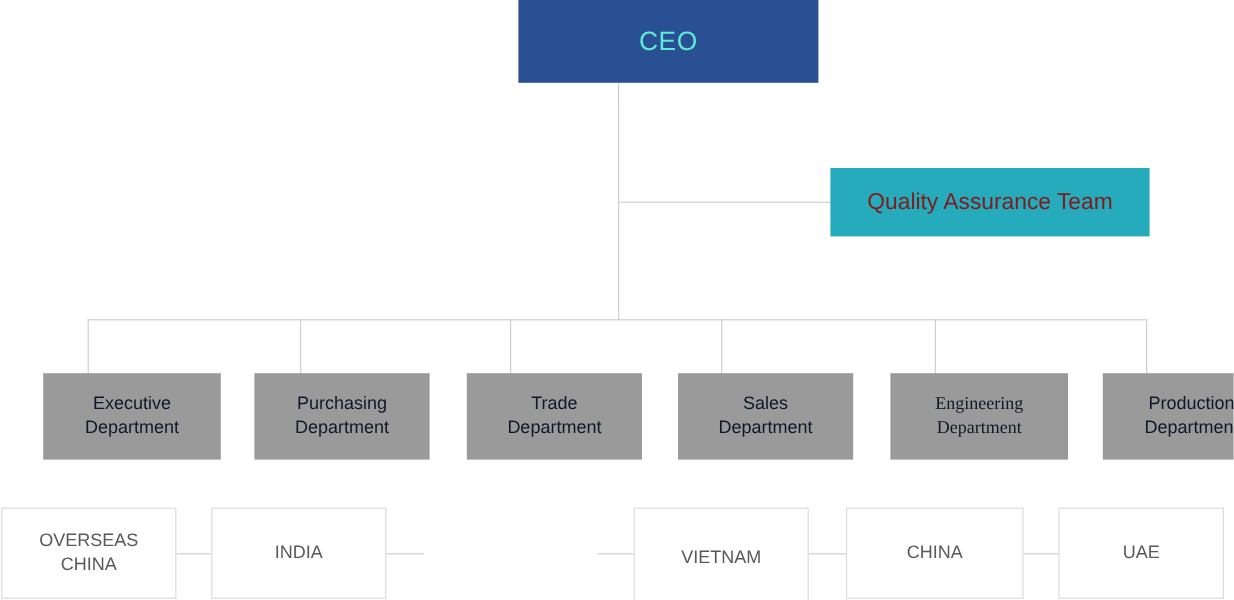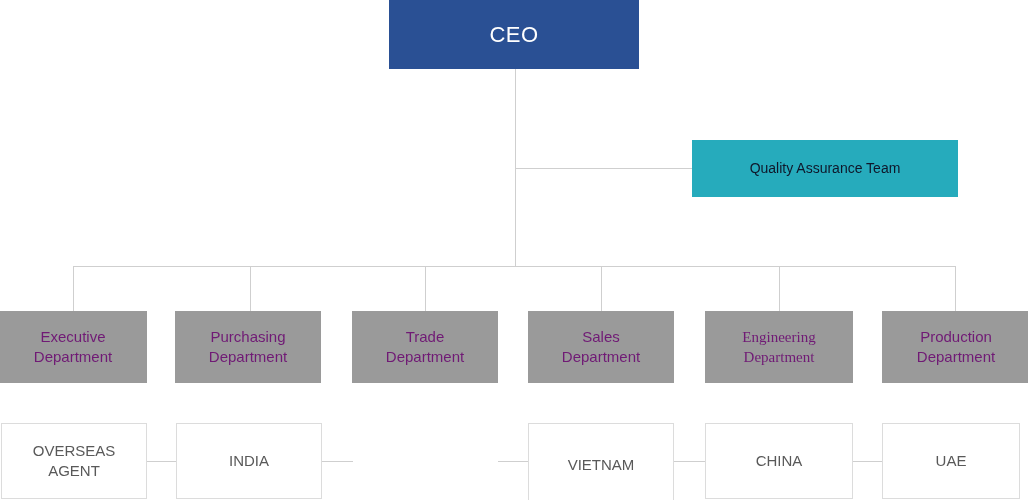--- a/index.html
+++ b/index.html
@@ -36,37 +36,39 @@
     align-items: center;
     justify-content: center;
     text-align: center;
     line-height: 1.34;
     white-space: pre-line;
   }
 
   
   .node.root {
     background: #2a5094;
-    color: #ffffff;
+    color: #5eead4;
     font-size: 22px;
     letter-spacing: 0.4px;
+    margin-left: 43px;
   }
 
   
   .node.staff {
     background: #26abbc;
-    color: #0f172a;
-    font-size: 14px;
+    color: #7f1d1d;
+    font-size: 19px;
   }
 
   
   .node.dept {
     background: #9a9a9a;
-    color: #701a75;
+    color: #0f172a;
     font-size: 15px;
+    margin-left: 37px;
   }
 
   
   .node.region {
     background: #ffffff;
     color: #595959;
     font-size: 15px;
     border: 1px solid #dcdcdc;
   }
 </style>
@@ -105,19 +107,19 @@
   <div class="node dept" style="left:352px; top:311px; width:146px; height:72px;">Trade
 Department</div>
   <div class="node dept" style="left:528px; top:311px; width:146px; height:72px;">Sales
 Department</div>
   <div class="node dept" style="left:705px; top:311px; width:148px; height:72px;font-family:Liberation Serif, serif;">Engineering
 Department</div>
   <div class="node dept" style="left:882px; top:311px; width:148px; height:72px;">Production
 Department</div>
 
   <div class="node region" style="left:1px; top:423px; width:146px; height:76px;">OVERSEAS
-AGENT</div>
+CHINA</div>
   <div class="node region" style="left:176px; top:423px; width:146px; height:76px;">INDIA</div>
   <div class="node region" style="left:528px; top:423px; width:146px; height:84px;">VIETNAM</div>
   <div class="node region" style="left:705px; top:423px; width:148px; height:76px;text-align:right;">CHINA</div>
   <div class="node region" style="left:882px; top:423px; width:138px; height:76px;">UAE</div>
 
 </div>
 
 </body></html>

